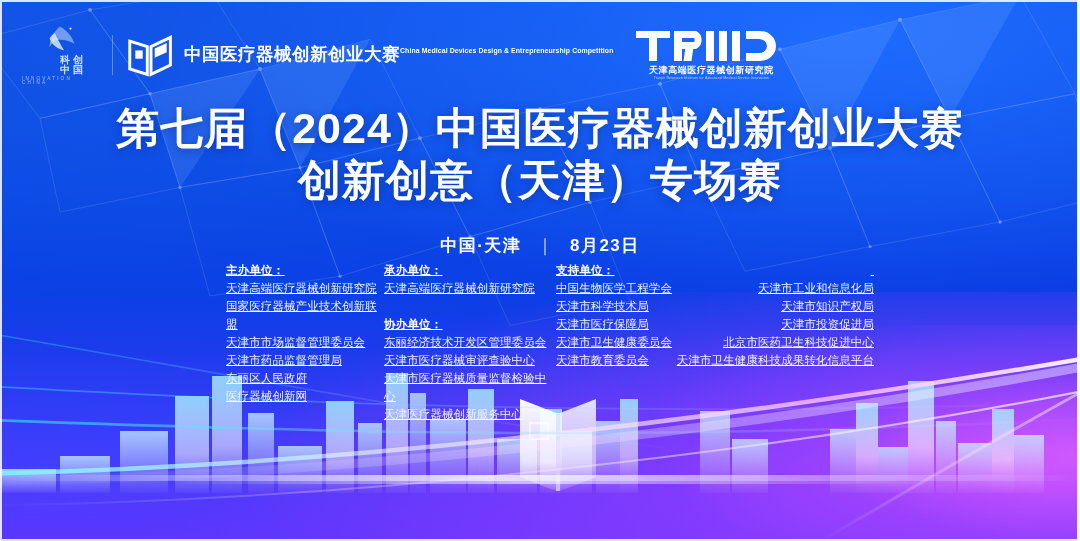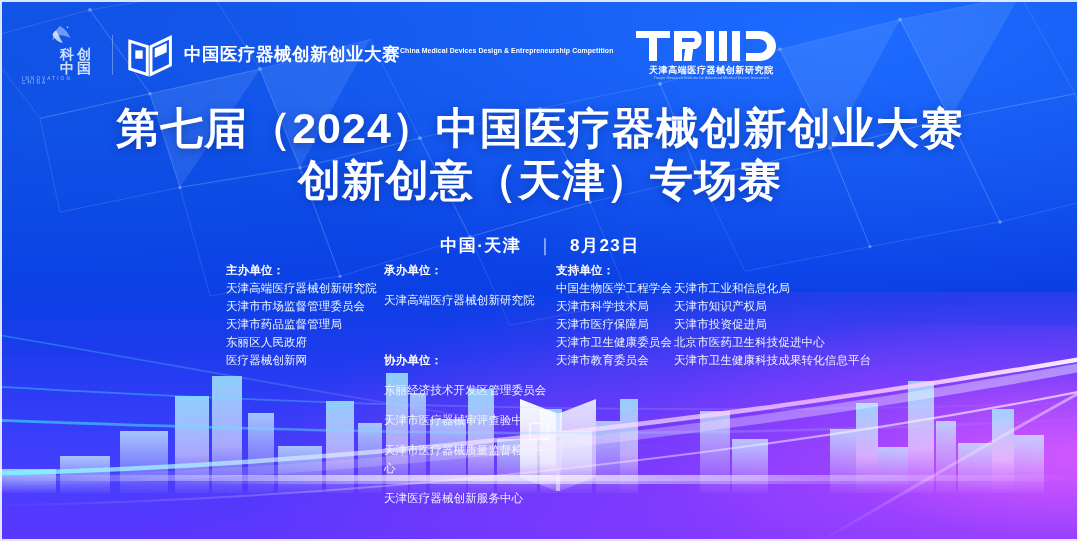--- a/index.html
+++ b/index.html
@@ -44,21 +44,21 @@
 
   
   .skyline{position:absolute;left:0;right:0;bottom:0;height:190px;}
 
   
   .logobar{position:absolute;left:22px;top:24px;height:62px;display:flex;align-items:center;gap:0;}
   .logo-block{display:flex;align-items:center;height:62px;}
   .logo-ic{display:flex;flex-direction:column;align-items:center;justify-content:center;
            width:76px;height:62px;}
   .logo-ic .mark{width:46px;height:34px;}
-  .logo-ic .cn{font-size:14px;letter-spacing:3px;color:#cfe0ff;line-height:1;margin-top:2px;
+  .logo-ic .cn{font-size:10px;letter-spacing:3px;color:#cfe0ff;line-height:1;margin-top:2px;
                font-weight:700;margin-left:38px;}
   .logo-ic .en{font-size:4.6px;letter-spacing:2.2px;color:#9fc0ff;line-height:1;margin-top:2px;}
 
   .divider{width:1px;height:40px;background:rgba(255,255,255,.32);margin:0 14px;}
 
   .logo-cmd{display:flex;align-items:center;gap:9px;}
   .logo-cmd .book{width:48px;height:44px;}
   .logo-cmd .txt{display:flex;flex-direction:row;justify-content:center;}
   .logo-cmd .t1{font-size:17.5px;font-weight:700;color:#fff;letter-spacing:.5px;line-height:1.1;}
   .logo-cmd .t2{font-size:7.2px;font-weight:700;color:#fff;letter-spacing:.1px;line-height:1.15;
@@ -78,26 +78,26 @@
     letter-spacing:1px;}
   .title .l1{font-size:43px;}
   .title .l2{font-size:43px;margin-top:4px;}
 
   .subtitle{position:absolute;left:0;right:0;top:226px;text-align:center;
             color:#fff;font-size:17px;font-weight:700;letter-spacing:1.5px;margin-top:8px;}
   .subtitle .bar{display:inline-block;margin:0 9px;opacity:.85;font-weight:400;}
 
   
   .orgs{position:absolute;left:226px;top:261px;display:flex;align-items:flex-start;
-        color:#fff;}
+        color:#fff;text-decoration:underline;}
   .col{display:flex;flex-direction:column;}
   .col-1{width:158px;}
-  .col-2{width:172px;gap:12px;}
+  .col-2{width:172px;}
   .col-3{width:118px;}
-  .col-4{width:200px;}
+  .col-4{width:200px;align-items:flex-end;}
   .hd{font-size:11.5px;font-weight:700;line-height:18px;letter-spacing:.2px;color:#fff;}
   .it{font-size:11.5px;font-weight:400;line-height:18px;letter-spacing:.1px;color:#eef4ff;}
   .gap{height:18px;}
 </style>
 </head>
 <body>
 
 <div id="poster">
 
   <div class="bg-base"></div>
@@ -303,20 +303,21 @@
     <span>中国·天津</span>
     <span class="bar">｜</span>
     <span>8月23日</span>
   </div>
 
   <div class="orgs">
 
     <div class="col col-1">
       <div class="hd">主办单位：</div>
       <div class="it">天津高端医疗器械创新研究院</div>
+      <div class="it">国家医疗器械产业技术创新联盟</div>
       <div class="it">天津市市场监督管理委员会</div>
       <div class="it">天津市药品监督管理局</div>
       <div class="it">东丽区人民政府</div>
       <div class="it">医疗器械创新网</div>
     </div>
 
     <div class="col col-2">
       <div class="hd">承办单位：</div>
       <div class="it">天津高端医疗器械创新研究院</div>
       <div class="gap"></div>

